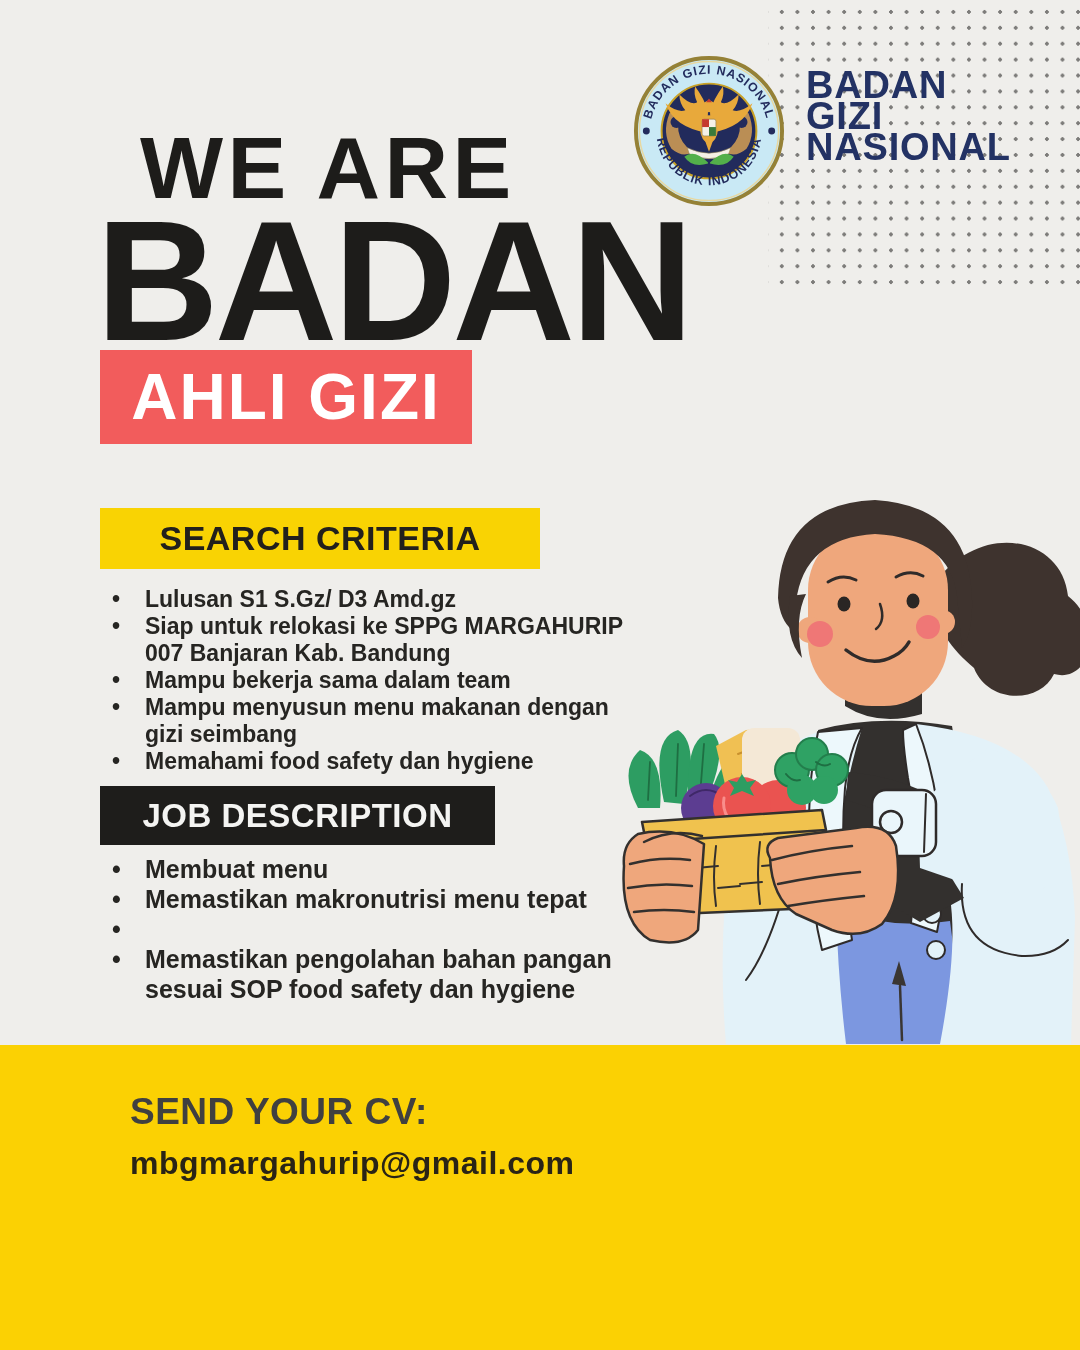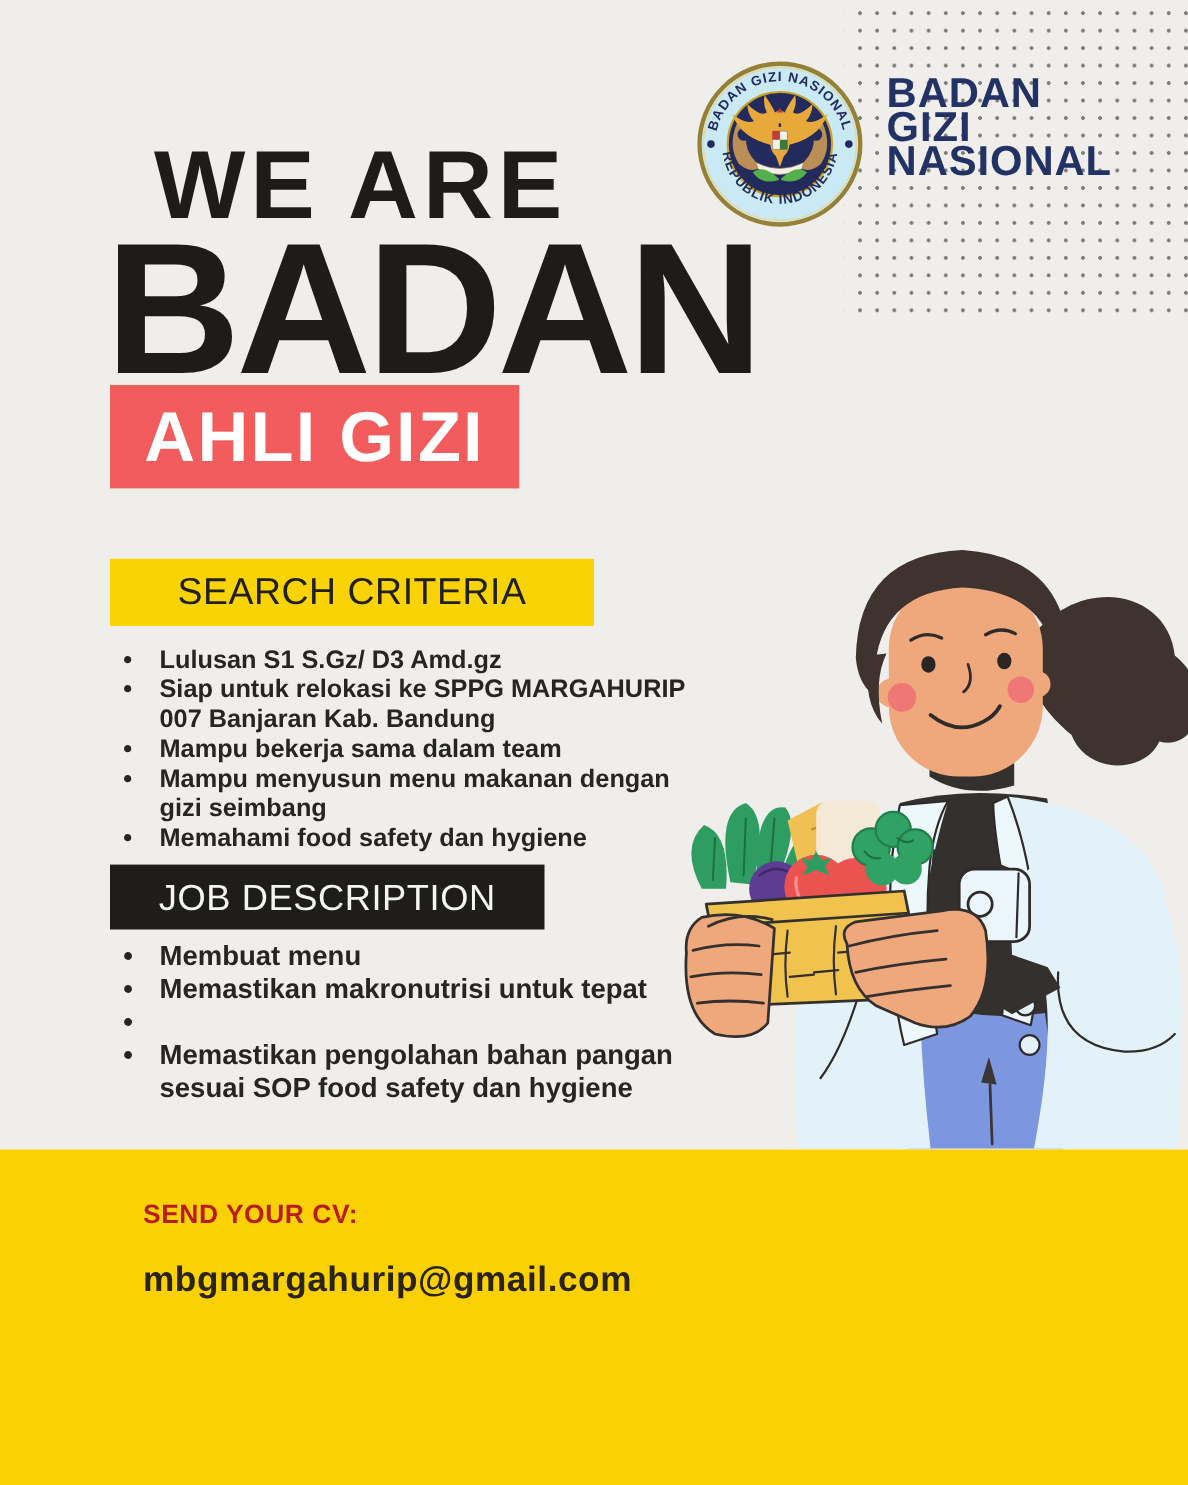--- a/index.html
+++ b/index.html
@@ -20,37 +20,37 @@
   .hero-line1{position:absolute;left:116px;top:124px;font-size:88px;line-height:1;
     font-weight:700;letter-spacing:4.5px;color:#1D1C1A;white-space:nowrap;margin-left:24px;}
   .hero-line2{position:absolute;left:96px;top:196px;font-size:170px;line-height:1;
     font-weight:700;letter-spacing:-4px;color:#1D1C1A;white-space:nowrap;}
 
   .badge-red{position:absolute;left:100px;top:350px;width:372px;height:94px;background:#F25C5C;
     display:flex;align-items:center;justify-content:center;color:#ffffff;font-weight:700;
     font-size:64px;letter-spacing:2px;white-space:nowrap;}
 
   .banner{position:absolute;left:100px;display:flex;align-items:center;justify-content:center;
-    font-weight:400;white-space:nowrap;}
+    font-weight:700;white-space:nowrap;}
   .banner-yellow{top:508px;width:440px;height:61px;background:#F9D303;color:#22201C;
     font-size:34px;letter-spacing:.5px;}
   .banner-black{top:786px;width:395px;height:59px;background:#1E1D1B;color:#F4F4F2;
     font-size:33px;letter-spacing:.5px;}
 
   .list{position:absolute;left:112px;margin:0;padding:0;list-style:none;color:#262522;font-weight:700;}
   .list li{display:flex;margin:0;padding:0;}
   .list .dot{width:33px;flex:0 0 33px;}
   .list .txt{white-space:pre-line;}
   .list-sc{top:586px;width:560px;font-size:23px;line-height:27px;}
   .list-jd{top:854px;width:560px;font-size:25px;line-height:30px;}
 
   
   .footer{position:absolute;left:0;bottom:0;width:1080px;height:305px;background:#FBD103;}
-  .footer .cv-label{position:absolute;left:130px;top:46px;font-size:24px;font-weight:700;
-    color:#b91c1c;letter-spacing:.5px;}
+  .footer .cv-label{position:absolute;left:130px;top:46px;font-size:37px;font-weight:700;
+    color:#404040;letter-spacing:.5px;}
   .footer .cv-email{position:absolute;left:130px;top:100px;font-size:32px;font-weight:700;
     color:#2A2416;letter-spacing:.5px;}
 
   .illustration{position:absolute;left:620px;top:478px;width:460px;height:570px;}
 </style>
 </head>
 <body>
 
 <div class="poster">
 
@@ -137,21 +137,21 @@
   </ul>
 
   <div class="banner banner-black">JOB DESCRIPTION</div>
   <ul class="list list-jd">
     <li>
       <span class="dot">•</span>
       <span class="txt">Membuat menu</span>
       </li>
     <li>
       <span class="dot">•</span>
-      <span class="txt">Memastikan makronutrisi untuk tepat</span>
+      <span class="txt">Memastikan makronutrisi menu tepat</span>
       </li>
     <li>
       <span class="dot">•</span>
       </li>
     <li>
       <span class="dot">•</span>
       <span class="txt">Memastikan pengolahan bahan pangan
 sesuai SOP food safety dan hygiene</span>
       </li>
   </ul>

